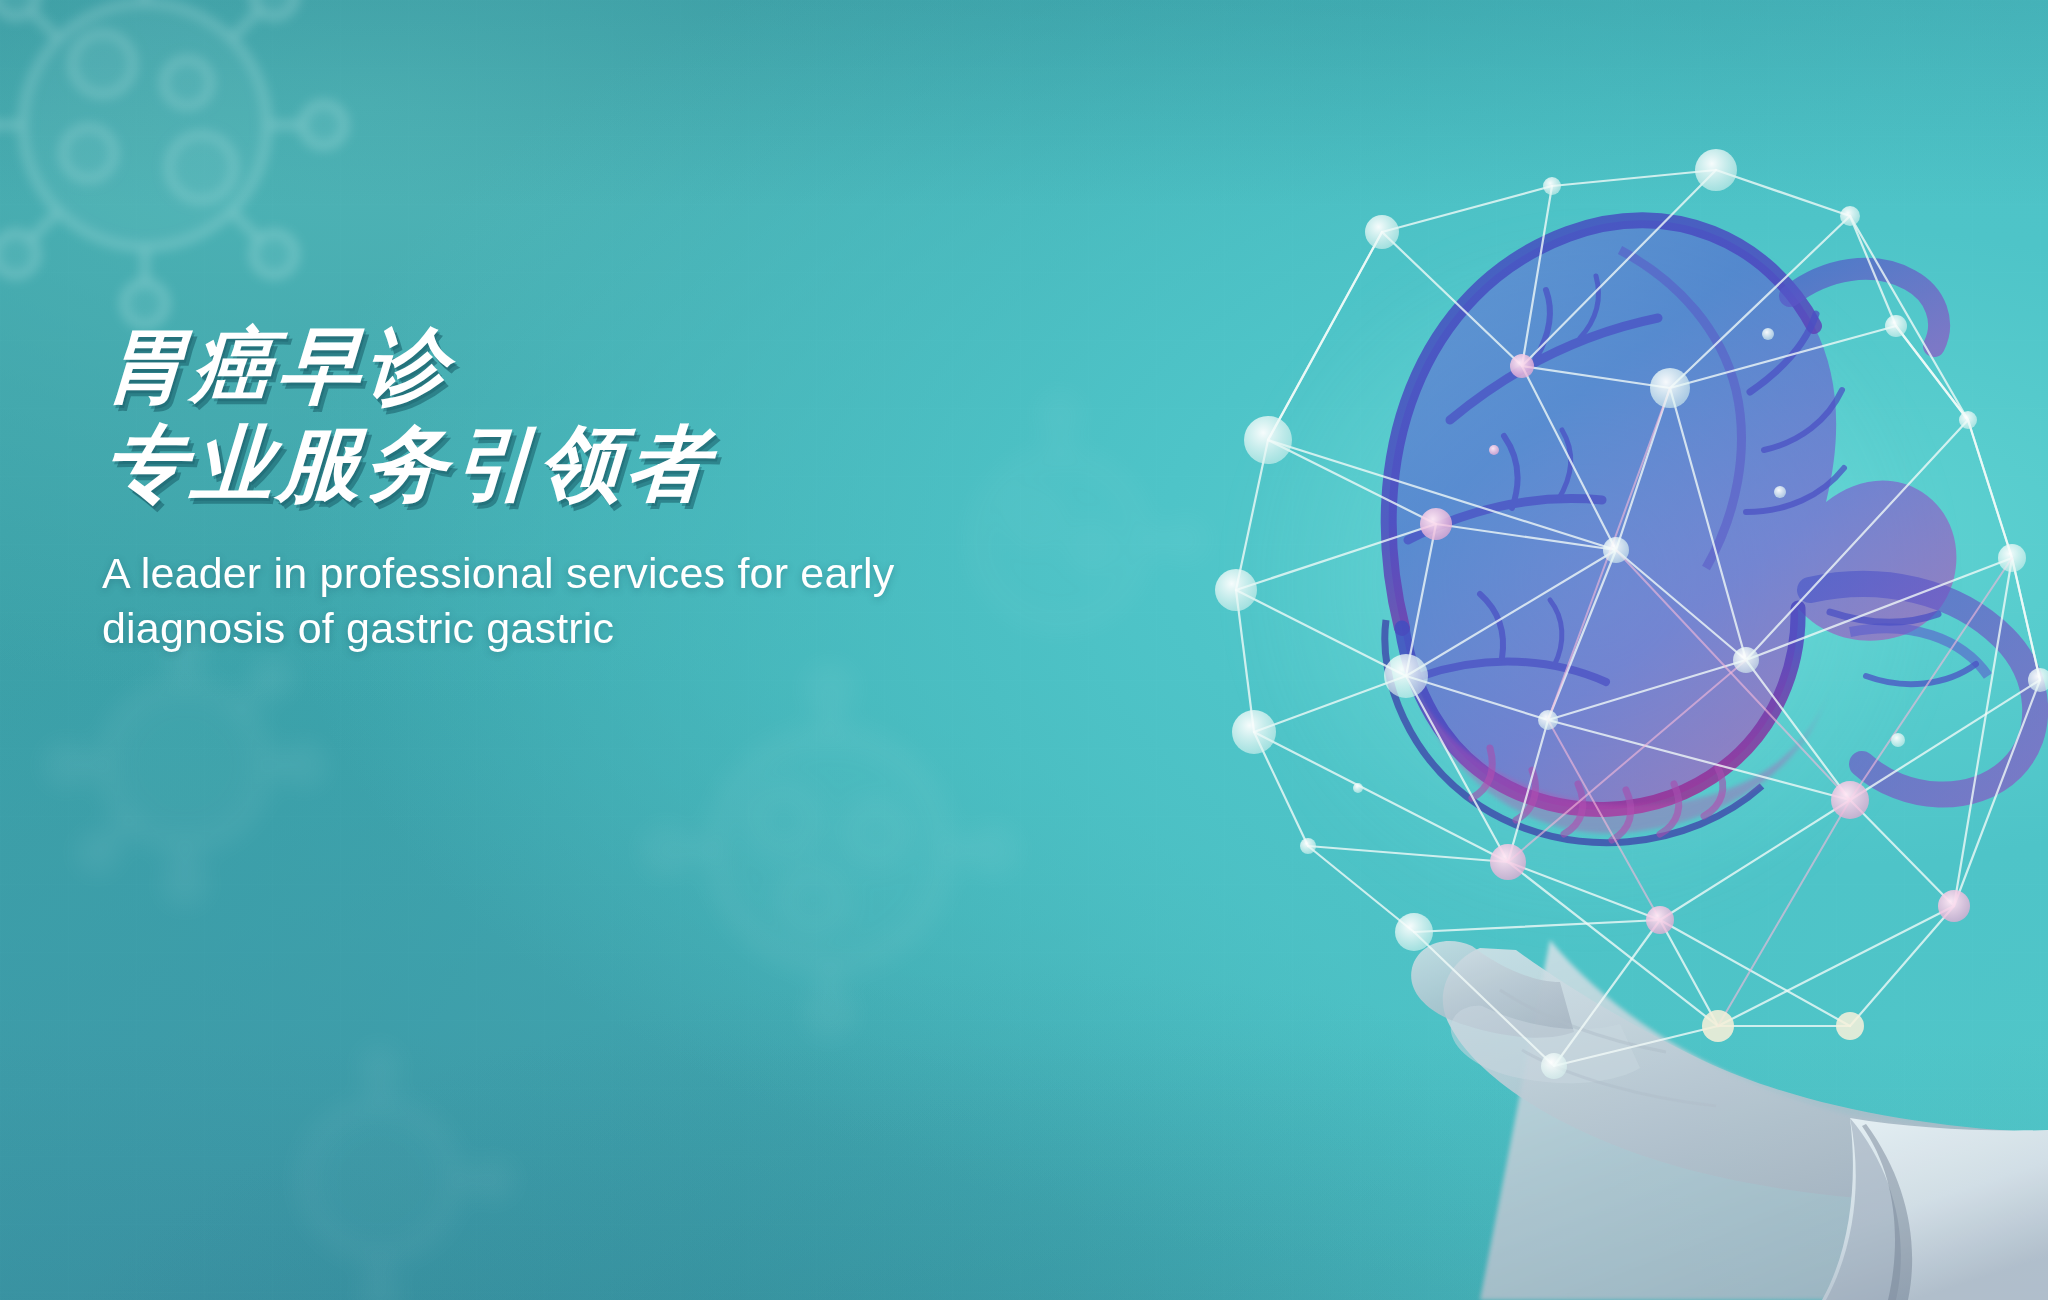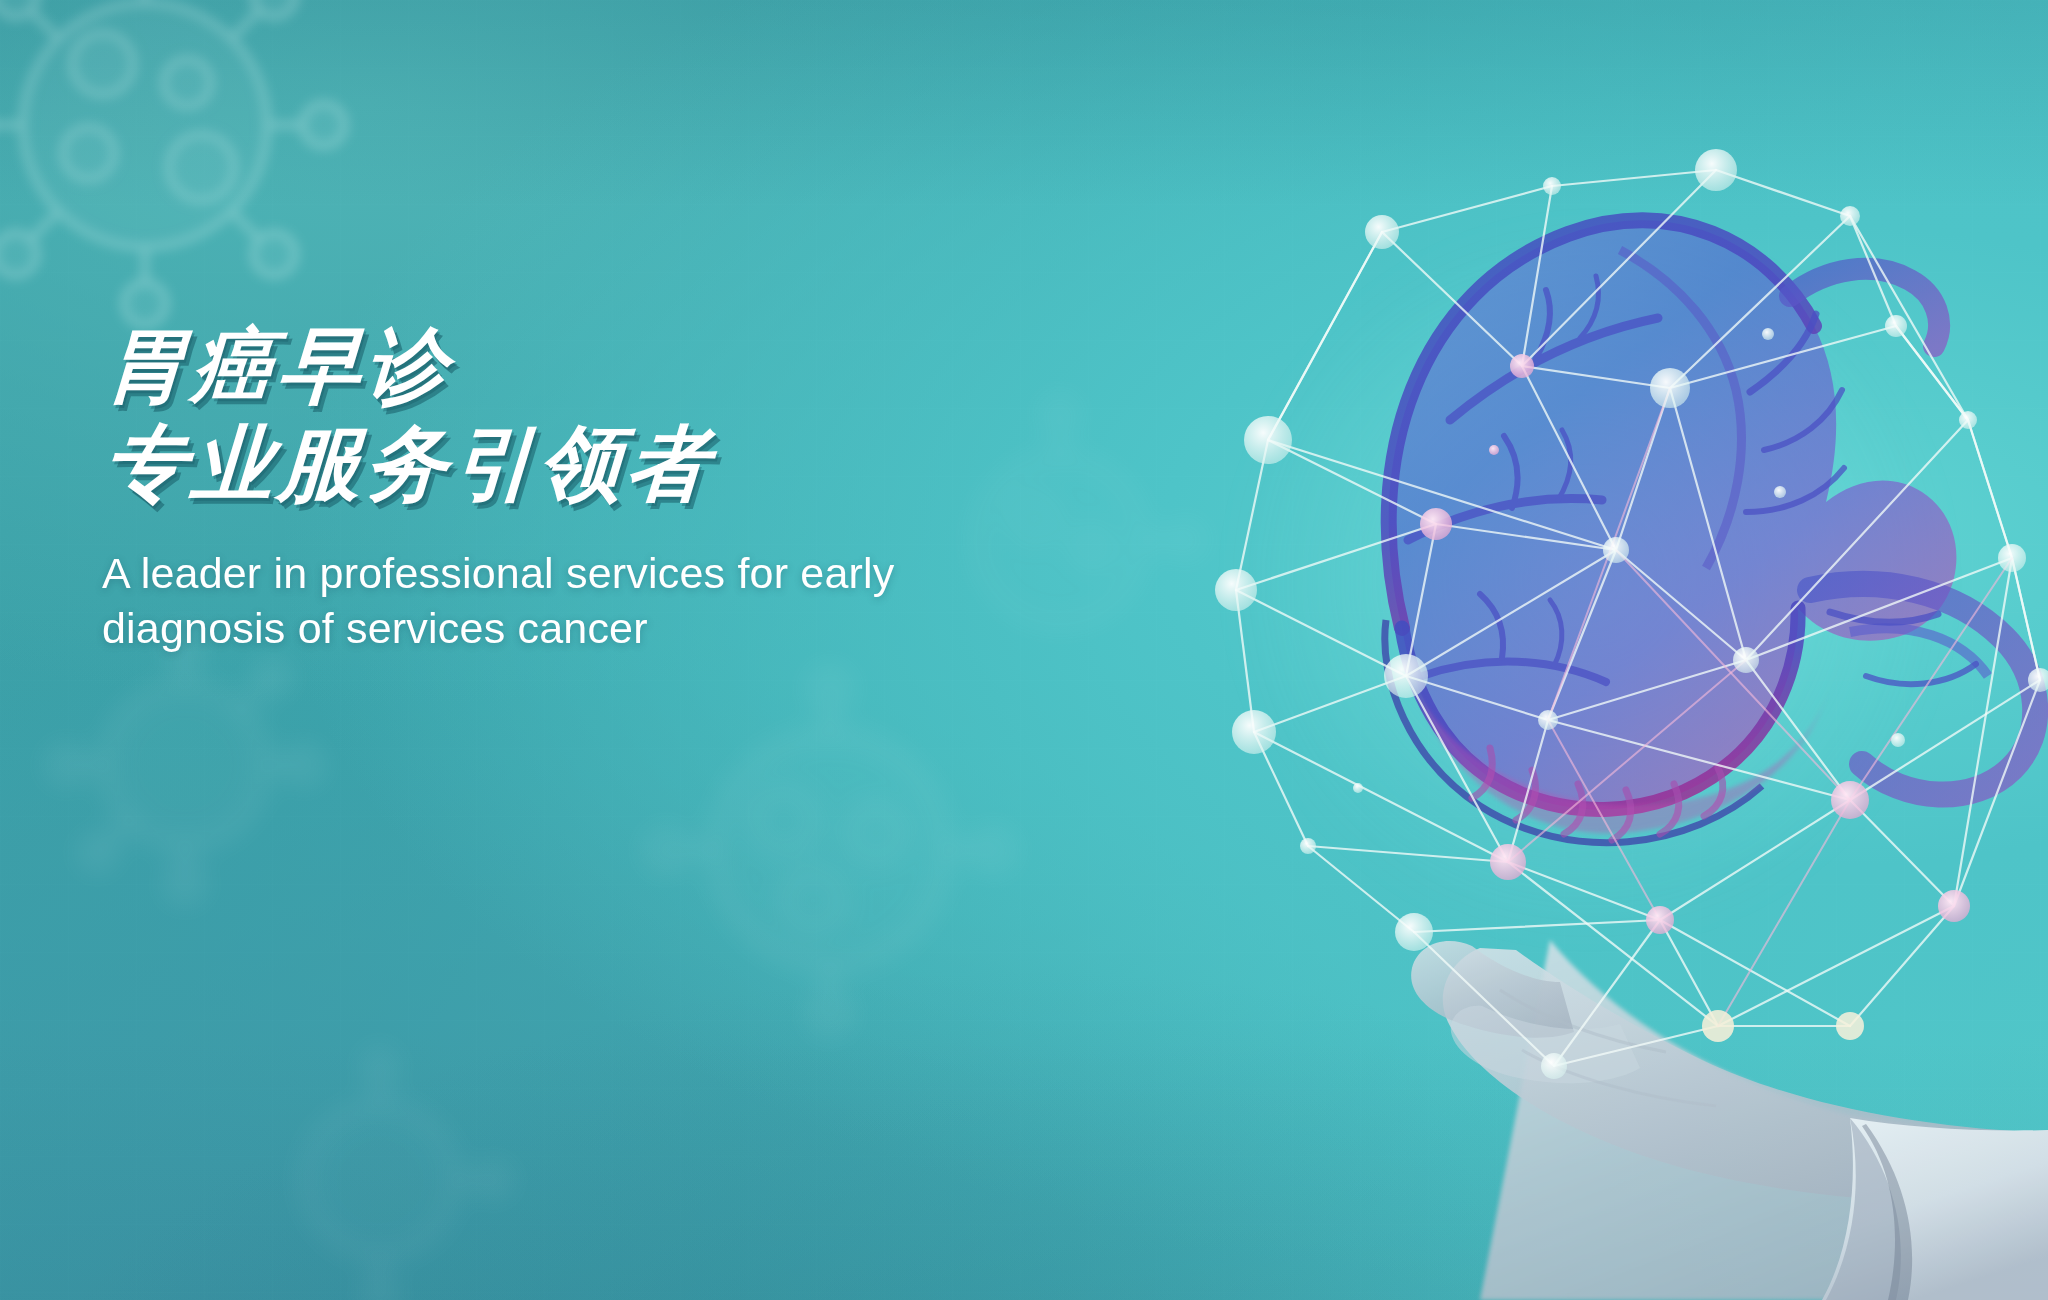--- a/index.html
+++ b/index.html
@@ -203,21 +203,21 @@
           <circle cx="100" cy="30" r="8"></circle>
         <path d="M146 100 h18"></path>
           <circle cx="170" cy="100" r="8"></circle>
       </g>
     </svg>
   </div>
 
   <div class="headline-block">
     <div class="cn-line l1">胃癌早诊</div>
     <div class="cn-line l2">专业服务引领者</div>
-    <div class="en-line">A leader in professional services for early diagnosis of services cancer</div>
+    <div class="en-line">A leader in professional services for early diagnosis of gastric gastric</div>
   </div>
 
   <div class="art">
     <div class="art-glow"></div>
 
     <svg viewBox="0 0 900 1180" preserveAspectRatio="none">
       <defs>
         <linearGradient id="gStomach" x1="0" y1="0" x2=".75" y2="1">
           <stop offset="0" stop-color="#6a7fd8" stop-opacity=".80"></stop>
           <stop offset=".35" stop-color="#5566d0" stop-opacity=".82"></stop>

